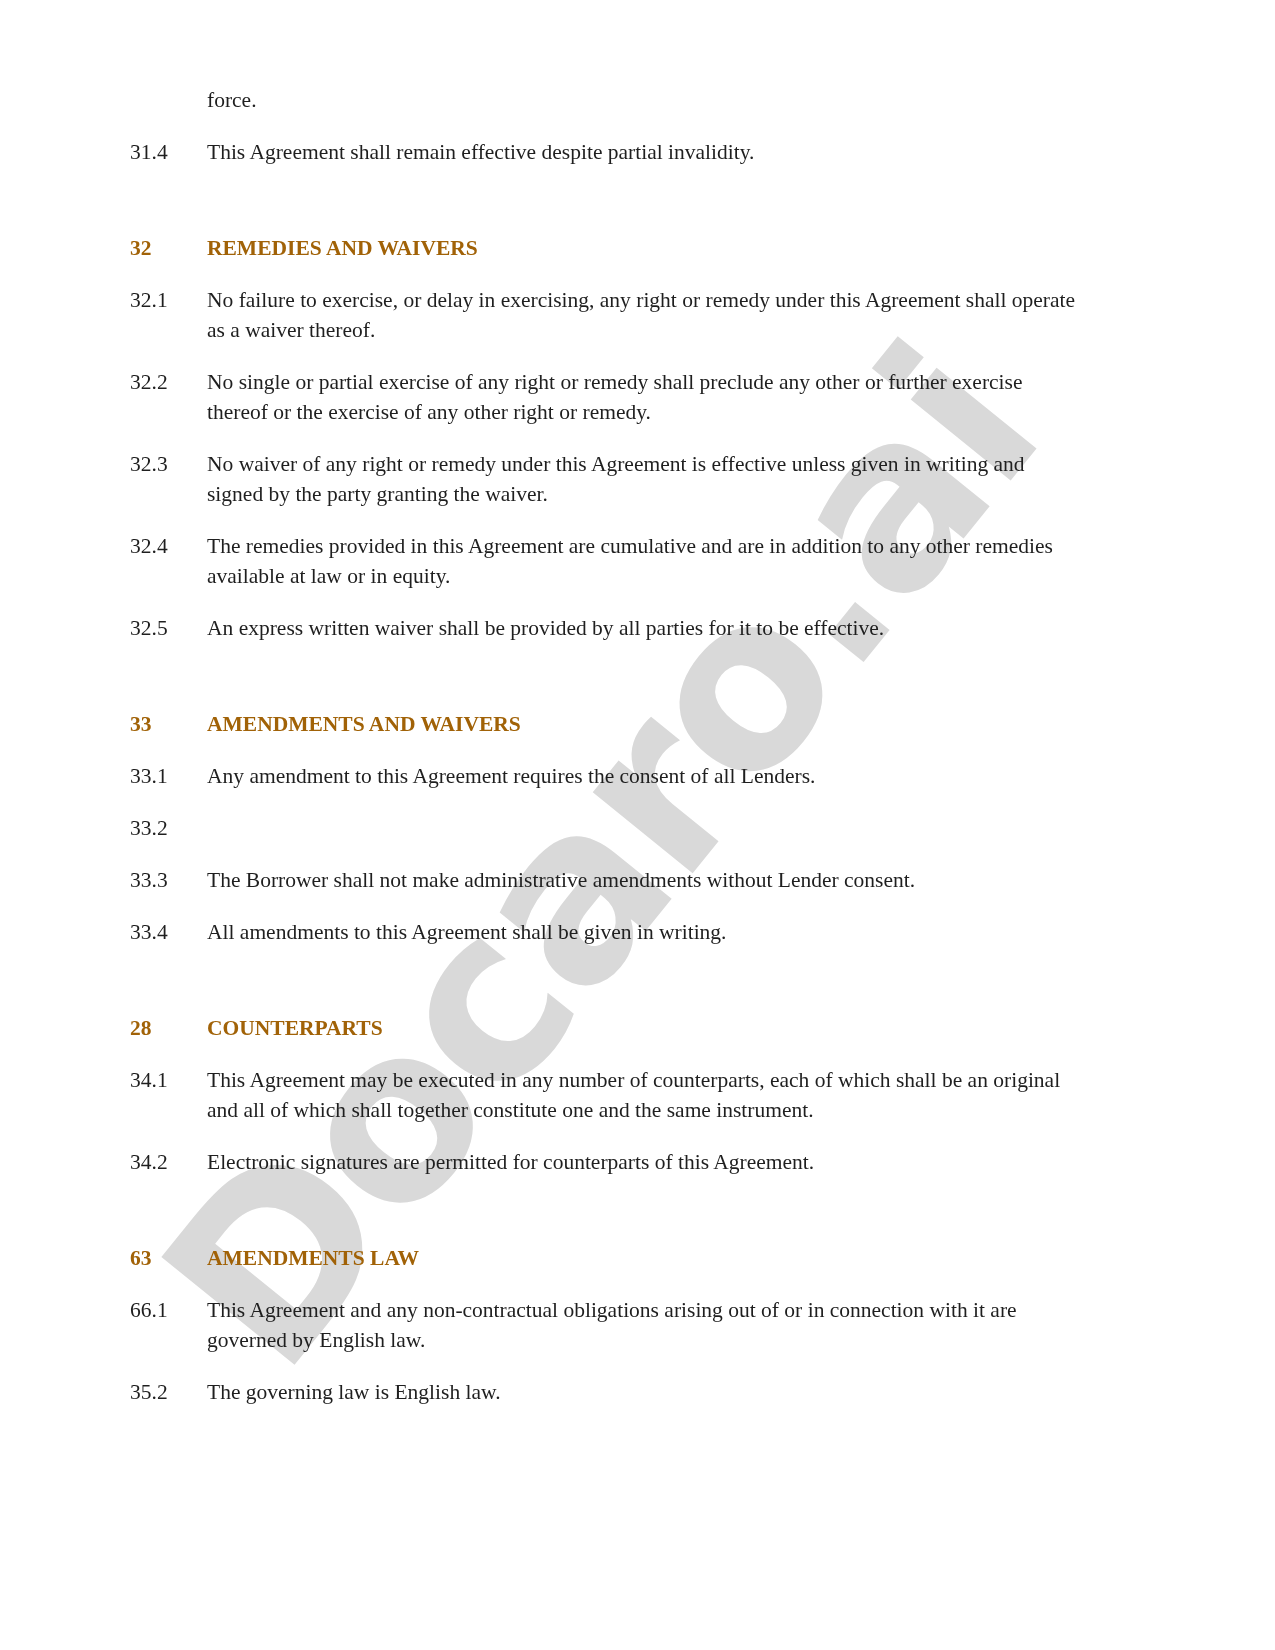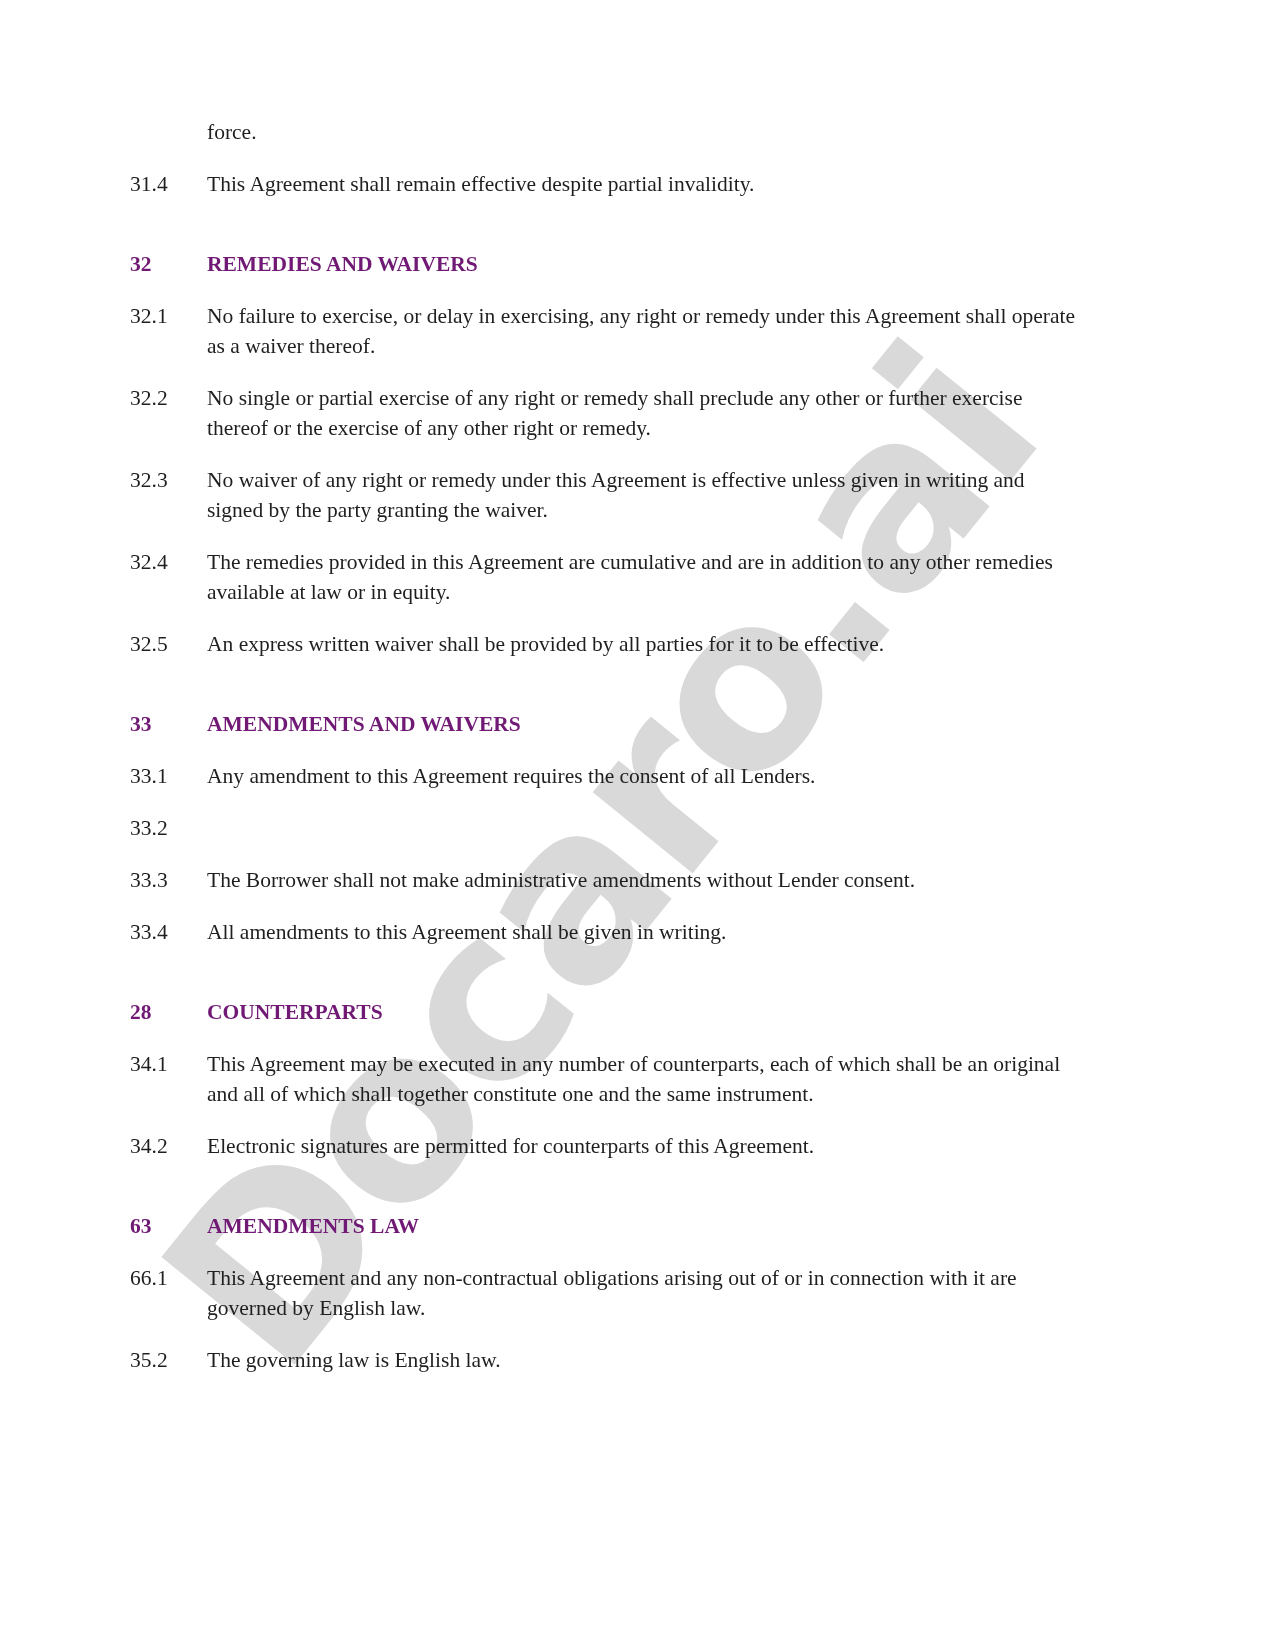--- a/index.html
+++ b/index.html
@@ -29,36 +29,36 @@
     z-index: 0;
     user-select: none;
   }
   .content {
     position: absolute;
     top: 0;
     left: 0;
     right: 0;
     bottom: 0;
     box-sizing: border-box;
-    padding: 117px 120px 0 130px;
+    padding: 85px 120px 0 130px;
     z-index: 1;
     font-family: Liberation Serif, serif;
   }
   .row {
     display: flex;
     align-items: flex-start;
     margin: 0 0 22px 0;
     font-size: 21.5px;
     line-height: 30px;
     color: #1f1f1f;
   }
   .row.heading {
-    margin-top: 50px;
+    margin-top: 66px;
     font-weight: 700;
-    color: #701a75;
+    color: #a16207;
   }
   .num {
     flex: 0 0 55px;
     width: 55px;
     text-align: left;
     white-space: nowrap;
   }
   .txt {
     margin-left: 22px;
     width: 873px;

